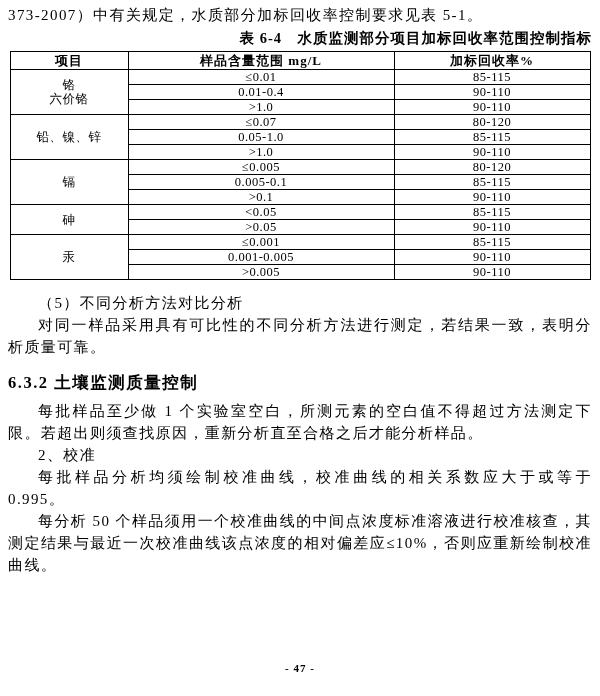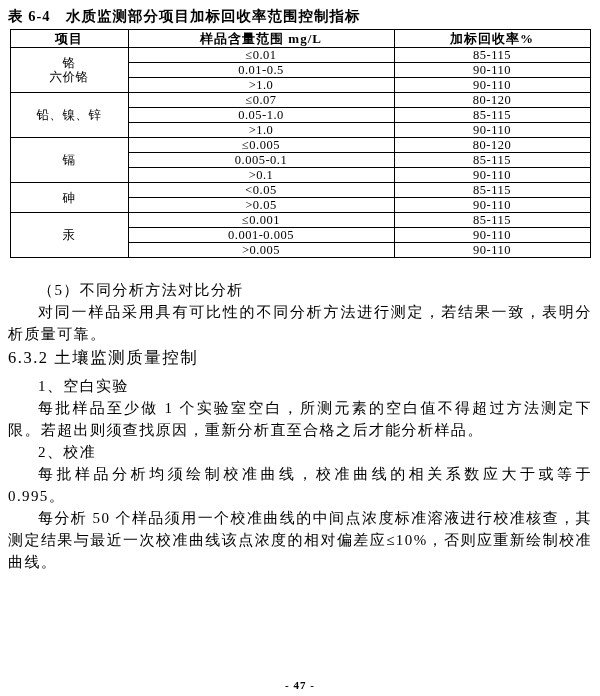--- a/index.html
+++ b/index.html
@@ -14,31 +14,31 @@
   .bodyline {
     margin: 0;
     font-size: 15px;
     line-height: 22px;
     letter-spacing: 1.4px;
     text-align: justify;
   }
   .indent { text-indent: 2em; }
   .table-title {
     margin: 1px 0 0 0;
-    text-align: left;
+    text-align: right;
     font-weight: bold;
     font-size: 14.5px;
     line-height: 22px;
     letter-spacing: 1px;
   }
   table.recovery {
     border-collapse: collapse;
     table-layout: fixed;
     width: 580px;
-    margin: 2px auto 21px auto;
+    margin: 2px auto 12px auto;
   }
   table.recovery th, table.recovery td {
     border: 1px solid #000000;
     text-align: center;
     vertical-align: middle;
     padding: 0;
     font-size: 12.5px;
     line-height: 14px;
     height: 14px;
     letter-spacing: 0.5px;
@@ -50,41 +50,42 @@
     height: 18px;
     letter-spacing: 1px;
   }
   td.group-name {
     white-space: pre-line;
     font-size: 13px;
     line-height: 17px;
     letter-spacing: 1px;
   }
   .section-heading {
-    margin: 0 0 4px 0;
+    margin: 12px 0 4px 0;
     font-size: 16.5px;
-    font-weight: normal;
+    font-weight: bold;
     line-height: 26px;
     letter-spacing: 1.5px;
     text-align: left;
   }
   .footer {
     position: absolute;
-    left: 0; right: 0; bottom: 5px;
+    left: 0; right: 0; bottom: 22px;
     text-align: center;
     font-size: 11px;
     font-weight: bold;
     letter-spacing: 1px;
   }
 </style>
 </head>
 <body>
 
 <div class="page">
 
+  <p class="bodyline">373-2007）中有关规定，水质部分加标回收率控制要求见表 5-1。</p>
 
   <p class="table-title">表 6-4　水质监测部分项目加标回收率范围控制指标</p>
 
   <table class="recovery">
     <colgroup>
       <col style="width:118px">
       <col style="width:266px">
       <col style="width:196px">
     </colgroup>
     <thead>
@@ -95,21 +96,21 @@
       </tr>
     </thead>
     <tbody>
       <tr>
         <td class="group-name" rowspan="3">铬
 六价铬</td>
         <td>≤0.01</td>
         <td>85-115</td>
       </tr>
       <tr>
-        <td>0.01-0.5</td>
+        <td>0.01-0.4</td>
         <td>90-110</td>
       </tr>
       <tr>
         <td>&gt;1.0</td>
         <td>90-110</td>
       </tr>
 
       <tr>
         <td class="group-name" rowspan="3">铅、镍、锌</td>
         <td>≤0.07</td>
@@ -162,21 +163,20 @@
         <td>90-110</td>
       </tr>
     </tbody>
   </table>
 
   <p class="bodyline indent">（5）不同分析方法对比分析</p>
   <p class="bodyline indent">对同一样品采用具有可比性的不同分析方法进行测定，若结果一致，表明分析质量可靠。</p>
 
   <h2 class="section-heading">6.3.2 土壤监测质量控制</h2>
 
-  <p class="bodyline indent">1、空白实验</p>
   <p class="bodyline indent">每批样品至少做 1 个实验室空白，所测元素的空白值不得超过方法测定下限。若超出则须查找原因，重新分析直至合格之后才能分析样品。</p>
   <p class="bodyline indent">2、校准</p>
   <p class="bodyline indent">每批样品分析均须绘制校准曲线，校准曲线的相关系数应大于或等于 0.995。</p>
   <p class="bodyline indent">每分析 50 个样品须用一个校准曲线的中间点浓度标准溶液进行校准核查，其测定结果与最近一次校准曲线该点浓度的相对偏差应≤10%，否则应重新绘制校准曲线。</p>
 
 </div>
 
 <div class="footer">- 47 -</div>
 
 </body></html>

